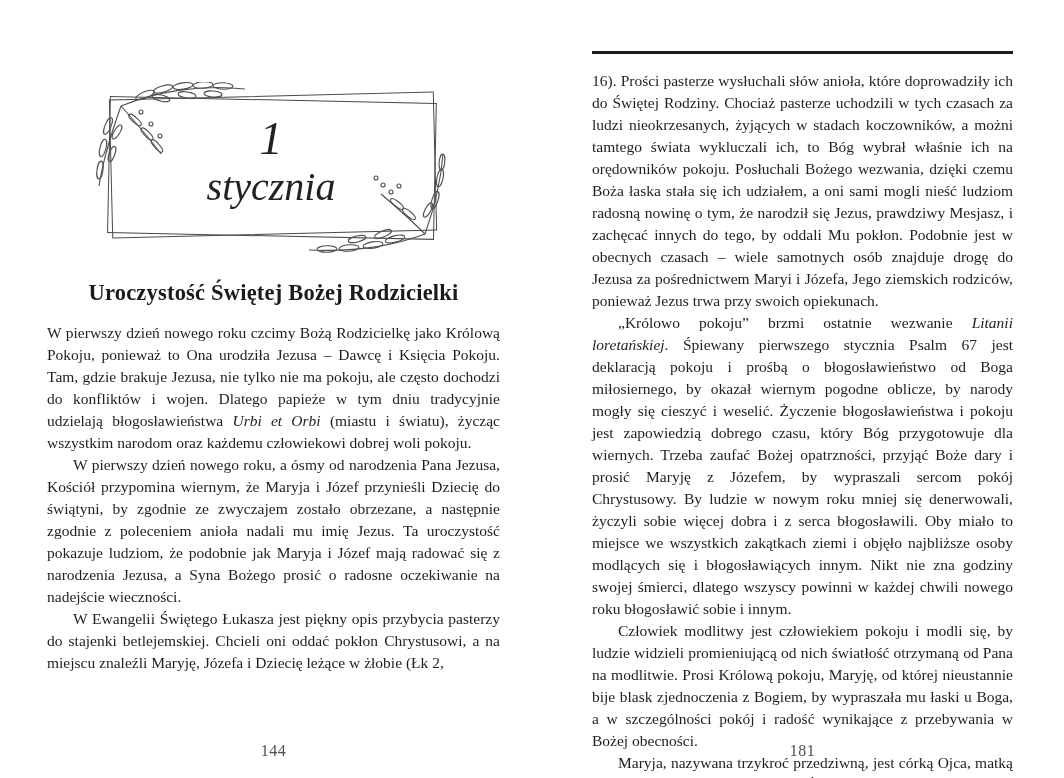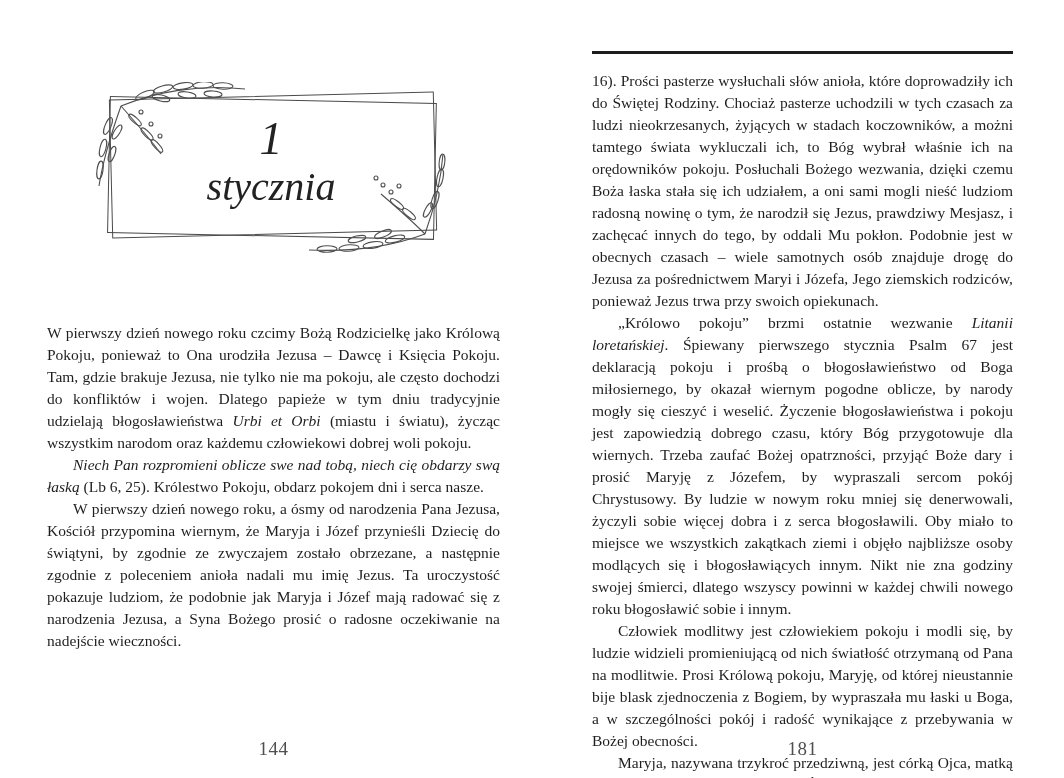--- a/index.html
+++ b/index.html
@@ -42,21 +42,21 @@
   .para.indent{text-indent:26px;}
   .italic{font-style:italic;}
 
   .header-rule{
     position:absolute;top:51px;left:0;width:100%;height:3px;
     background:#1c1c1c;
   }
 
   .page-number{
     position:absolute;bottom:18px;left:0;width:100%;
-    text-align:center;font-size:19px;color:#4f4f4f;
+    text-align:center;font-size:16px;color:#4f4f4f;
     letter-spacing:.5px;
   }
 </style>
 </head>
 <body>
 
 <div class="spread">
 
   <div class="page page-left">
 
@@ -115,25 +115,26 @@
           <circle class="orn-leaf" cx="288" cy="103" r="2"></circle>
           <circle class="orn-leaf" cx="281" cy="96" r="2"></circle>
           <circle class="orn-leaf" cx="304" cy="104" r="2"></circle>
         </g>
 
         <text class="orn-day" x="176" y="72" text-anchor="middle">1</text>
         <text class="orn-month" x="176" y="118" text-anchor="middle">stycznia</text>
       </svg>
     </div>
 
+    <h1 class="chapter-title">Uroczystość Świętej Bożej Rodzicielki</h1>
 
     <div class="body-text">
         <p class="para bold"><span>W pierwszy dzień nowego roku czcimy Bożą Rodzicielkę jako Królową Pokoju, ponieważ to Ona urodziła Jezusa – Dawcę i Księcia Pokoju. Tam, gdzie brakuje Jezusa, nie tylko nie ma pokoju, ale często dochodzi do konfliktów i wojen. Dlatego papieże w tym dniu tradycyjnie udzielają błogosławieństwa </span><span class="italic">Urbi et Orbi</span><span> (miastu i światu), życząc wszystkim narodom oraz każdemu człowiekowi dobrej woli pokoju.</span></p>
-        <p class="para bold indent"><span class="italic">Niech Pan rozpromieni oblicze swe nad tobą, niech cię obdarzy swą łaską</span><span> (Lb 6, 25). Królestwo Pokoju, obdarz pokojem dni i serca nasze.</span></p>
         <p class="para indent"><span>W pierwszy dzień nowego roku, a ósmy od narodzenia Pana Jezusa, Kościół przypomina wiernym, że Maryja i Józef przynieśli Dziecię do świątyni, by zgodnie ze zwyczajem zostało obrzezane, a następnie zgodnie z poleceniem anioła nadali mu imię Jezus. Ta uroczystość pokazuje ludziom, że podobnie jak Maryja i Józef mają radować się z narodzenia Jezusa, a Syna Bożego prosić o radosne oczekiwanie na nadejście wieczności.</span></p>
+        <p class="para indent"><span>W Ewangelii Świętego Łukasza jest piękny opis przybycia pasterzy do stajenki betlejemskiej. Chcieli oni oddać pokłon Chrystusowi, a na miejscu znaleźli Maryję, Józefa i Dziecię leżące w żłobie (Łk 2,</span></p>
       </div>
 
     <div class="page-number">144</div>
   </div>
 
   <div class="page page-right">
 
     <div class="header-rule"></div>
 
     <div class="body-text">

